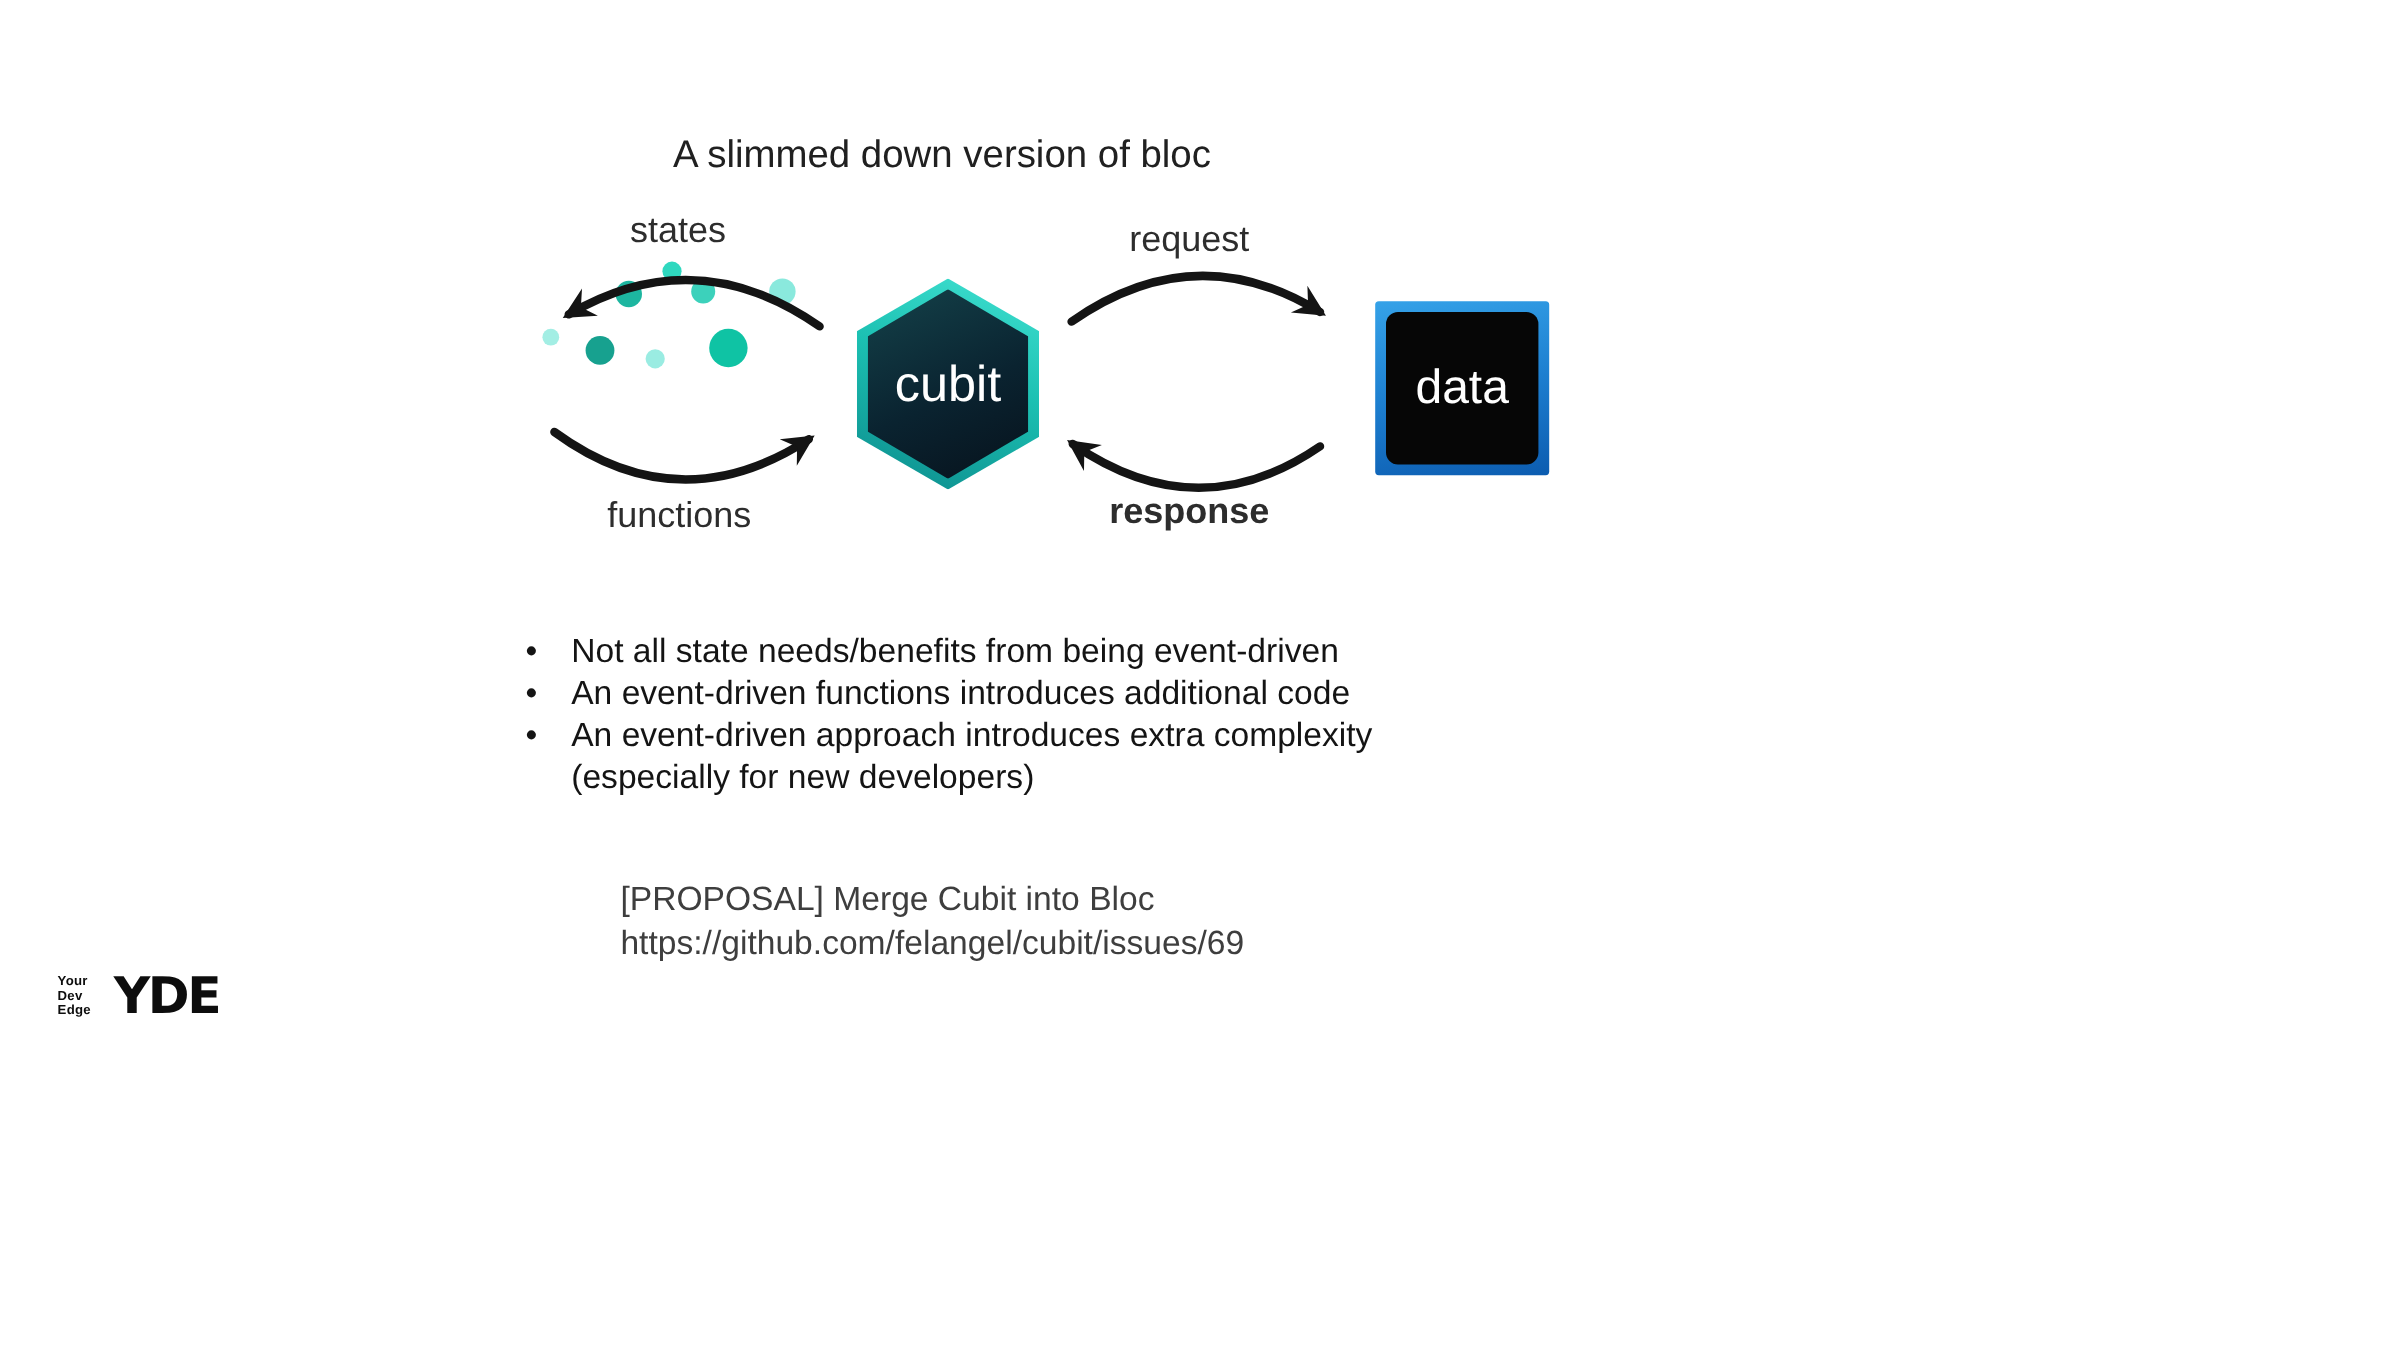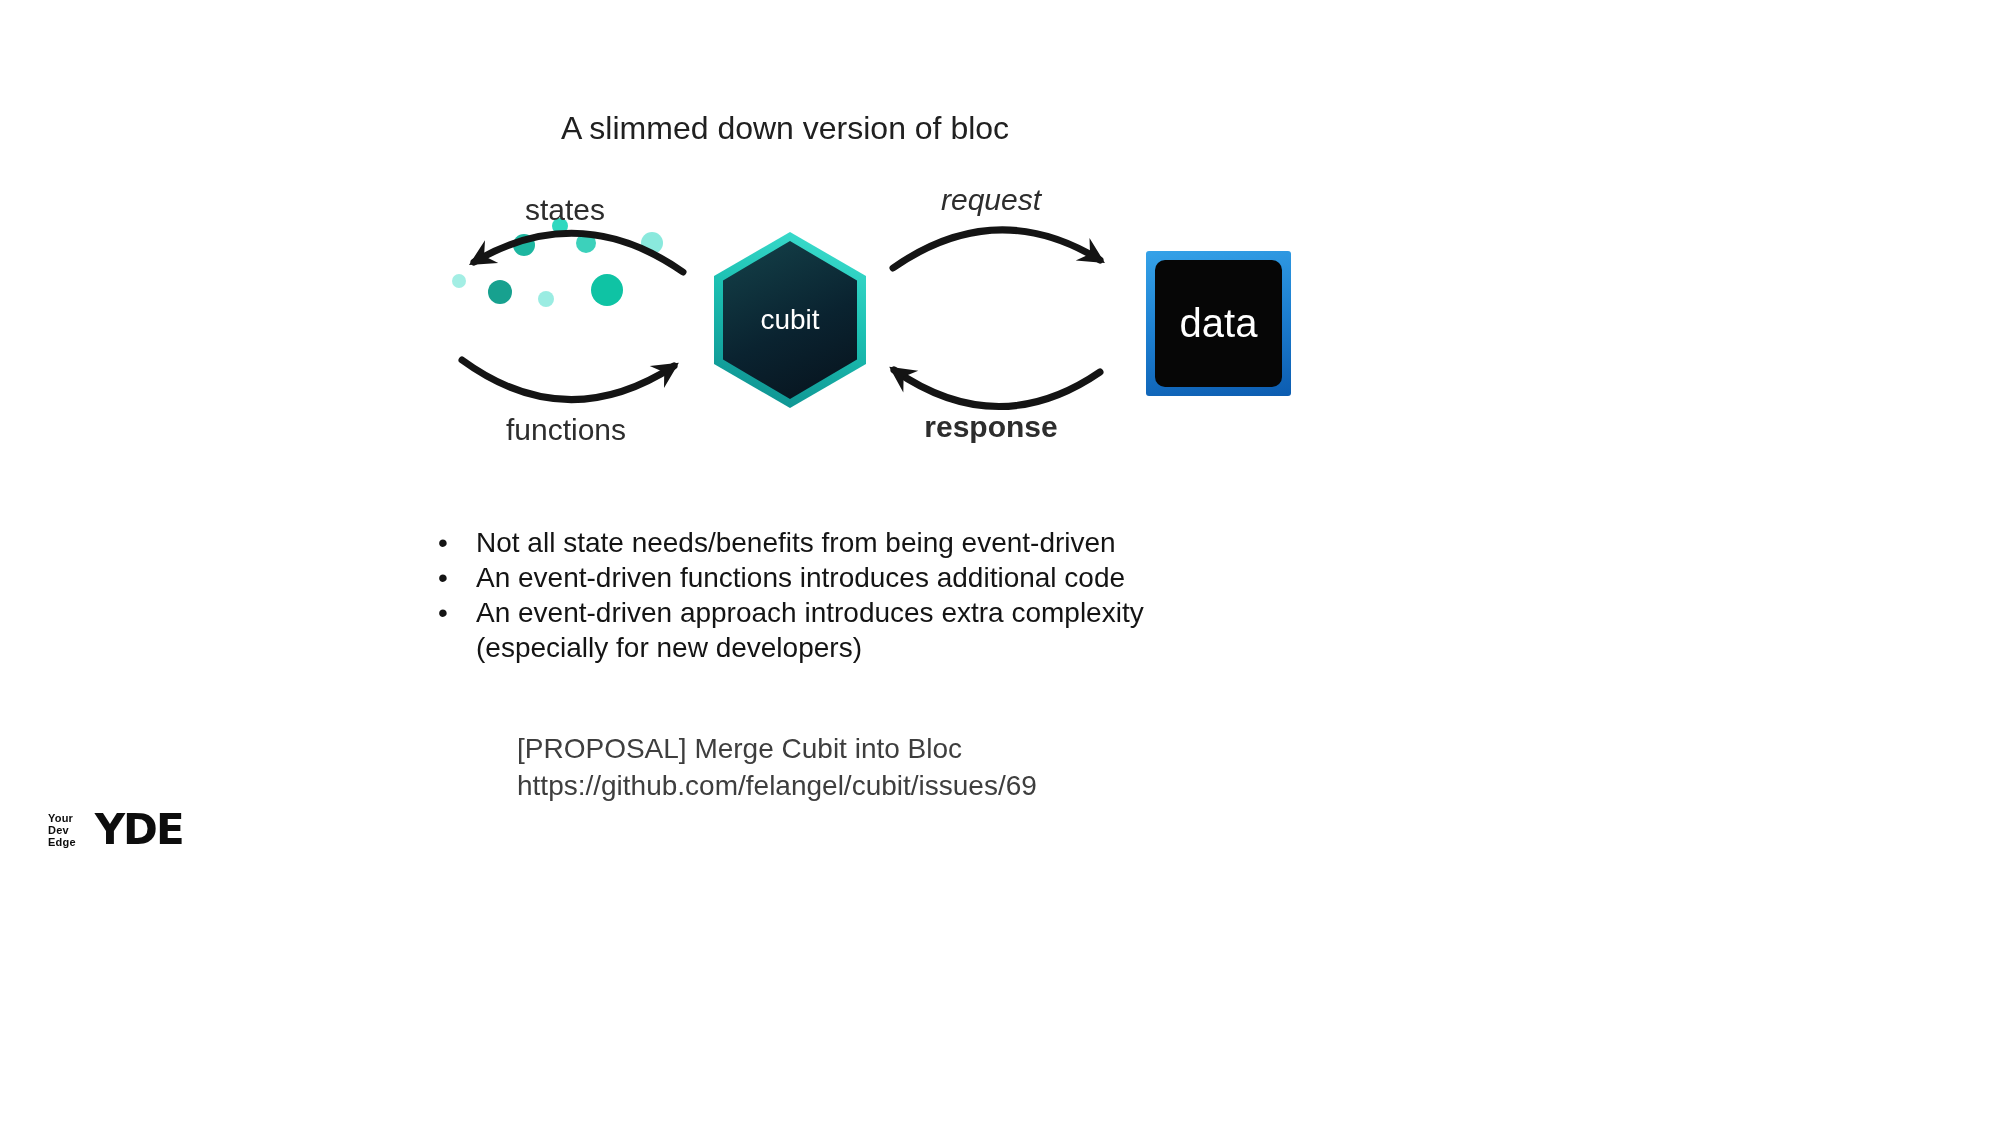--- a/index.html
+++ b/index.html
@@ -34,22 +34,22 @@
   }
 
   
   .flow-label {
     position: absolute;
     transform: translateX(-50%);
     font-size: 30px;
     color: #2d2d2d;
     white-space: nowrap;
   }
-  .lbl-states    { left: 565px;  top: 193px; }
-  .lbl-request   { left: 991px;  top: 183px; font-style: italic; }
+  .lbl-states    { left: 565px;  top: 176px; }
+  .lbl-request   { left: 991px;  top: 183px; }
   .lbl-functions { left: 566px;  top: 413px; }
   .lbl-response  { left: 991px;  top: 410px; font-weight: bold; }
 
   
   .node { position: absolute; }
   .node-inner {
     position: absolute;
     inset: 9px;
     display: flex;
     align-items: center;
@@ -72,21 +72,21 @@
 
   .node-cubit {
     left: 714px; top: 232px;
     width: 152px; height: 176px;
     clip-path: polygon(50% 0%, 100% 25%, 100% 75%, 50% 100%, 0% 75%, 0% 25%);
     background: linear-gradient(200deg, #41e2d2 0%, #1cc0b2 45%, #0c8b8c 100%);
   }
   .node-cubit .node-inner {
     clip-path: polygon(50% 0%, 100% 25%, 100% 75%, 50% 100%, 0% 75%, 0% 25%);
     background: linear-gradient(155deg, #14424a 0%, #0a2330 55%, #07121c 100%);
-    font-size: 28px;
+    font-size: 42px;
   }
 
   .node-data {
     left: 1146px; top: 251px;
     width: 145px; height: 145px;
     border-radius: 3px;
     background: linear-gradient(170deg, #35a2e8 0%, #1d7fd0 50%, #0c5cb0 100%);
   }
   .node-data .node-inner {
     background: #060606;

